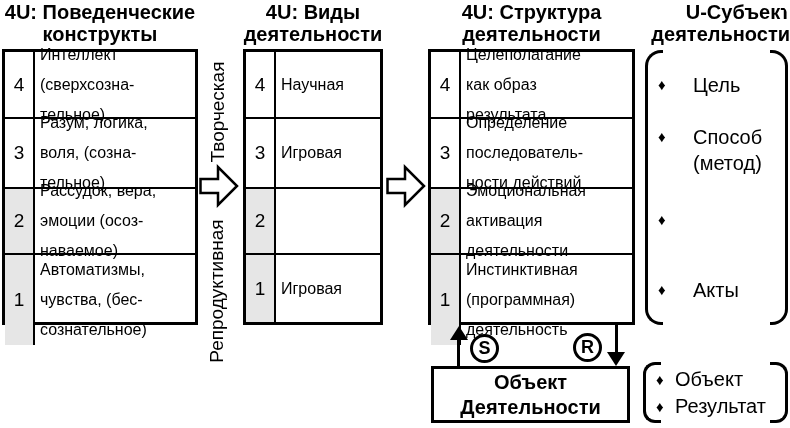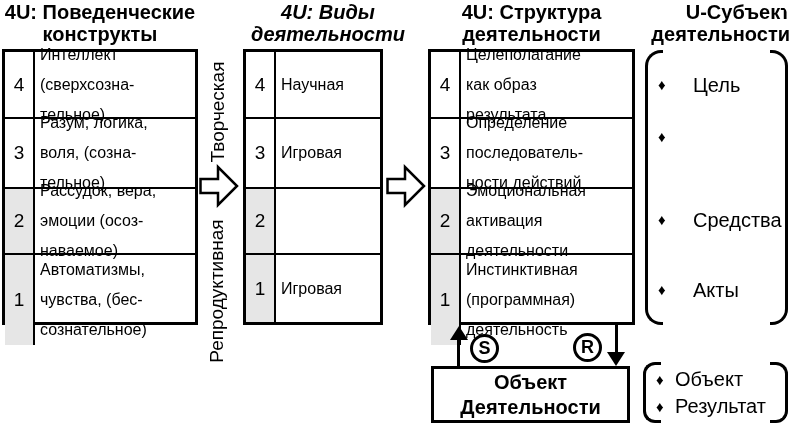--- a/index.html
+++ b/index.html
@@ -63,21 +63,21 @@
   .or-list{position:absolute;left:656px;top:366px;display:flex;flex-direction:column;}
   .or-item{display:flex;font-size:20px;line-height:27px;}
 </style>
 </head>
 <body>
 
 <div class="canvas">
 
   <div class="hdr" style="left:2px;width:196px;">4U: Поведенческие
 конструкты</div>
-  <div class="hdr" style="left:248px;width:160px;font-style:italic;">4U: Виды
+  <div class="hdr" style="left:233px;width:160px;">4U: Виды
 деятельности</div>
   <div class="hdr" style="left:428px;width:207px;">4U: Структура
 деятельности</div>
   <div class="hdr" style="left:638px;width:152px;text-align:right;">U-Субъект
 деятельности</div>
 
   <div class="tbl" style="left:2px;width:196px;">
     <div class="trow r4">
       <div class="num">4</div>
       <div class="txt">Интеллект
@@ -161,24 +161,25 @@
 
   <div class="bracket-box" style="left:645px;top:50px;width:143px;height:275px;">
     <div class="br l"></div>
     <div class="br r"></div>
     <div class="bullet-item" style="top:22px;">
       <span class="blt">♦</span>
       <span class="it">Цель</span>
     </div>
     <div class="bullet-item" style="top:74px;">
       <span class="blt">♦</span>
+      <span class="it">Способ
+(метод)</span>
     </div>
     <div class="bullet-item" style="top:157px;">
       <span class="blt">♦</span>
-      <span class="it">Средства</span>
     </div>
     <div class="bullet-item" style="top:227px;">
       <span class="blt">♦</span>
       <span class="it">Акты</span>
     </div>
   </div>
 
   <div class="tri-up" style="left:450px;top:326px;"></div>
   <div class="vline" style="left:457px;top:340px;height:27px;"></div>
   <div class="circ" style="left:470px;top:334px;">

